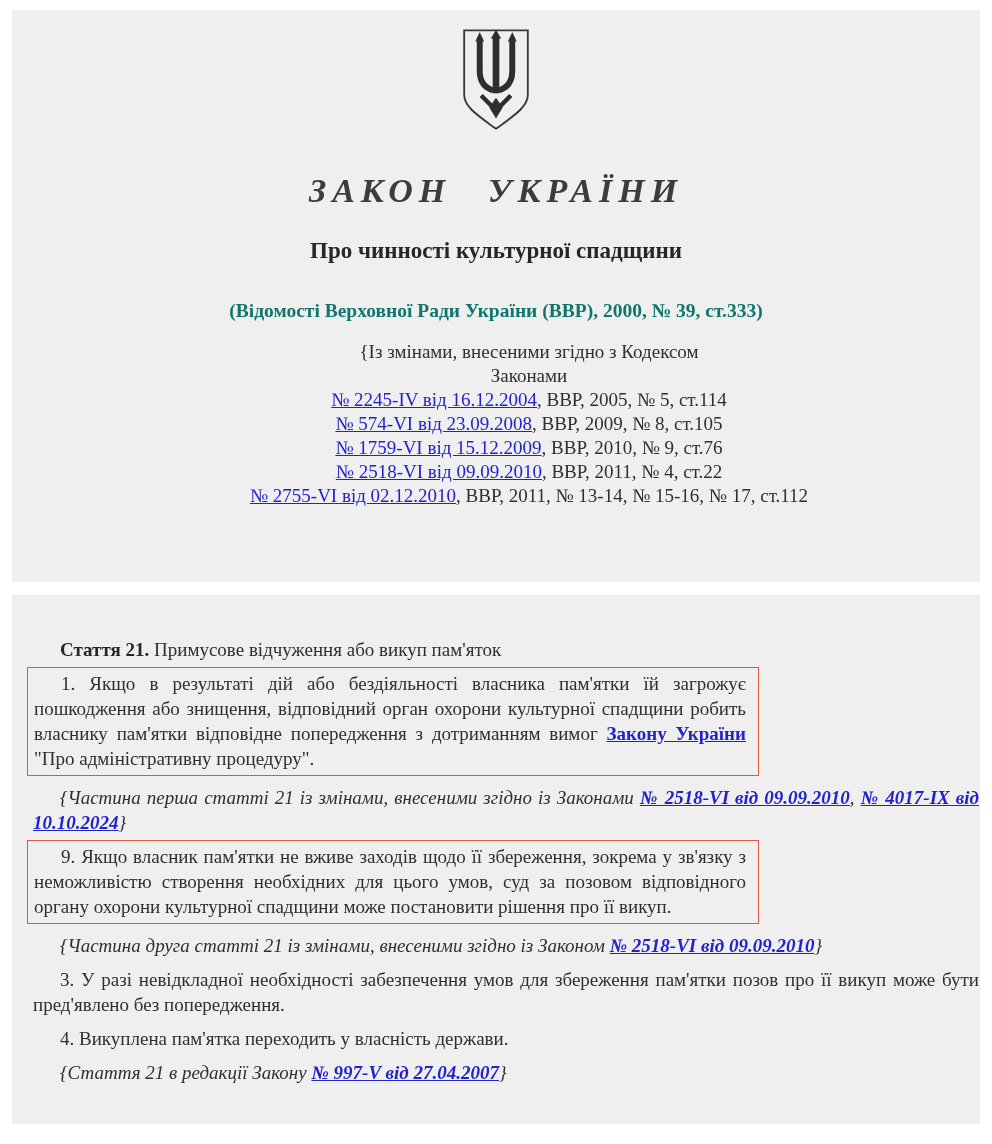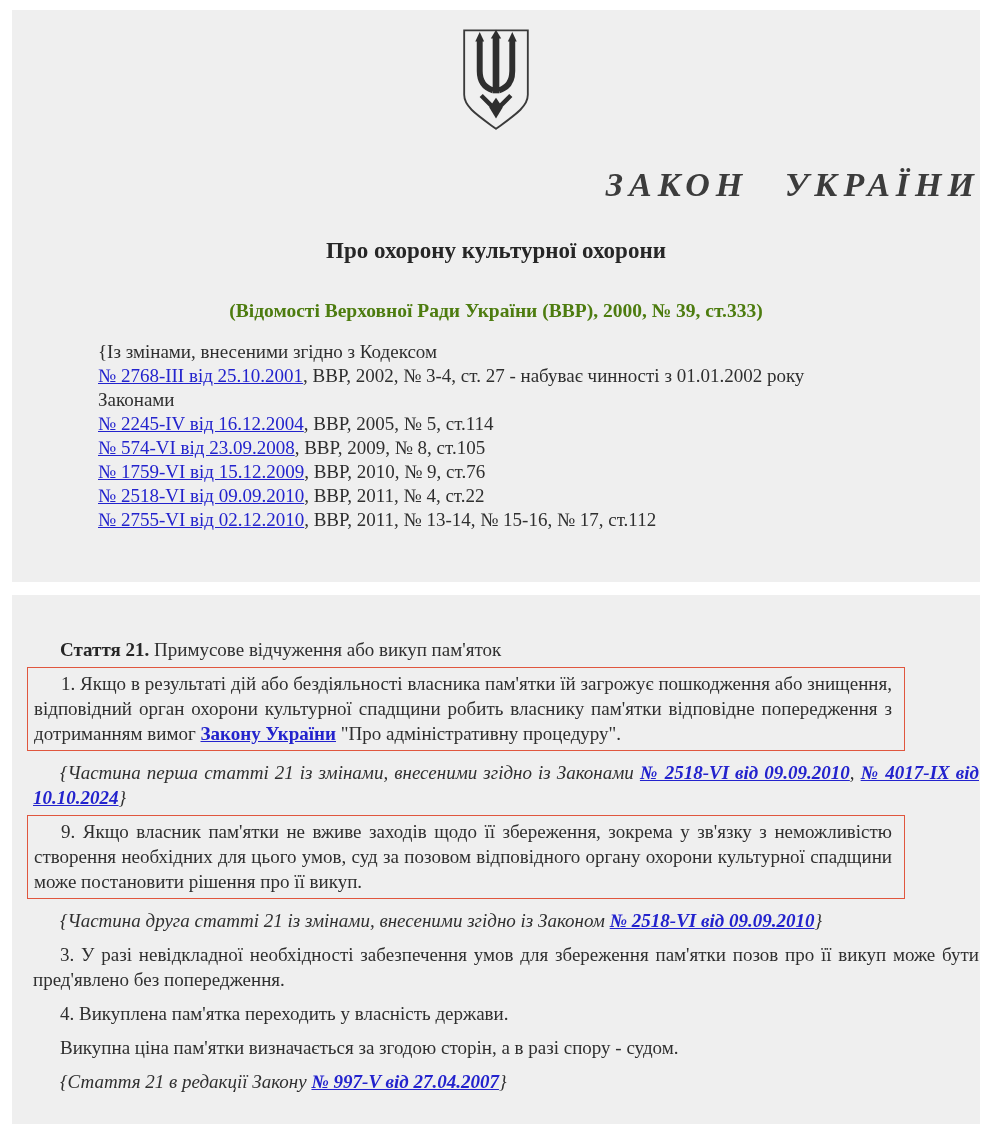--- a/index.html
+++ b/index.html
@@ -15,37 +15,37 @@
     position:absolute; left:12px; width:968px;
     background:#efefef; overflow:hidden;
   }
   #panel-top { top:10px; height:572px; }
   #panel-article { top:595px; height:529px; }
 
   
   .emblem-wrap { position:absolute; top:18px; left:0; right:0; text-align:center; }
   .emblem-wrap svg { width:74px; height:104px; }
   .law-title {
-    position:absolute; top:156px; left:0; right:0;
-    text-align:right; font-style:italic; font-weight:bold;
+    position:absolute; top:162px; left:0; right:0;
+    text-align:center; font-style:italic; font-weight:bold;
     font-size:34px; letter-spacing:6px; word-spacing:22px; color:#3c3c3c;
   }
   .law-subtitle {
     position:absolute; top:228px; left:0; right:0;
     text-align:center; font-weight:bold; font-size:23px; color:#262626;
   }
   .gazette {
     position:absolute; top:290px; left:0; right:0;
-    text-align:center; font-weight:bold; font-size:19.5px; color:#4d7c0f;
+    text-align:center; font-weight:bold; font-size:19.5px; color:#0f766e;
   }
   .amendments {
     position:absolute; top:330px; left:86px; right:20px;
     font-size:19px; line-height:24px;
   }
-  .am-line { white-space:nowrap; }
+  .am-line { white-space:nowrap;text-align:center; }
   a.doc-link { color:#2323cd; text-decoration:underline; cursor:pointer; }
   a.doc-link-bold { color:#2323cd; text-decoration:underline; font-weight:bold; cursor:pointer; }
 
   
   .article-body {
     position:relative;
     padding:8px 1px 0 21px;
     font-size:19px; line-height:25px;
     height:100%;
     box-sizing:border-box;
@@ -53,21 +53,21 @@
   }
   .article-body p {
     margin:9px 0 0 0;
     text-indent:27px;
     text-align:justify;
   }
   .article-body p.first { margin-top:0; }
   .bold-label { font-weight:bold; color:#262626; }
   .hl-box {
     margin:5px 0 0 -6px;
-    width:878px;
+    width:732px;
     box-sizing:border-box;
     border:1.5px solid #e0563e;
     padding:3px 12px 4px 6px;
   }
   .hl-box p { margin:0; }
   .note { font-style:italic; }
   .next-section {
     position:absolute; top:517px; left:0; right:0;
     text-align:center; font-weight:bold; font-size:19px; color:#262626;
     text-indent:0;
@@ -90,26 +90,25 @@
       <g fill="#2e2e2e">
         <polygon points="22,18 34,18 28,5"></polygon>
         <polygon points="66,18 78,18 72,5"></polygon>
         <polygon points="43,14 57,14 50,2"></polygon>
         <polygon points="50,94 59,107 50,122 41,107"></polygon>
       </g>
     </svg>
   </div>
 
   <div class="law-title">ЗАКОН УКРАЇНИ</div>
-  <div class="law-subtitle">Про охорону культурної охорони</div>
+  <div class="law-subtitle">Про чинності культурної спадщини</div>
   <div class="gazette">(Відомості Верховної Ради України (ВВР), 2000, № 39, ст.333)</div>
 
   <div class="amendments">
     <div class="am-line"><span>{Із змінами, внесеними згідно з Кодексом</span></div>
-    <div class="am-line"><a class="doc-link">№ 2768-III від 25.10.2001</a><span>, ВВР, 2002, № 3-4, ст. 27 - набуває чинності з 01.01.2002 року</span></div>
     <div class="am-line"><span>Законами</span></div>
     <div class="am-line"><a class="doc-link">№ 2245-IV від 16.12.2004</a><span>, ВВР, 2005, № 5, ст.114</span></div>
     <div class="am-line"><a class="doc-link">№ 574-VI від 23.09.2008</a><span>, ВВР, 2009, № 8, ст.105</span></div>
     <div class="am-line"><a class="doc-link">№ 1759-VI від 15.12.2009</a><span>, ВВР, 2010, № 9, ст.76</span></div>
     <div class="am-line"><a class="doc-link">№ 2518-VI від 09.09.2010</a><span>, ВВР, 2011, № 4, ст.22</span></div>
     <div class="am-line"><a class="doc-link">№ 2755-VI від 02.12.2010</a><span>, ВВР, 2011, № 13-14, № 15-16, № 17, ст.112</span></div>
   </div>
 </div>
 
 <div class="panel" id="panel-article">
@@ -124,19 +123,18 @@
     <p class="note"><span>{Частина перша статті 21 із змінами, внесеними згідно із Законами </span><a class="doc-link-bold">№ 2518-VI від 09.09.2010</a><span>, </span><a class="doc-link-bold">№ 4017-IX від 10.10.2024</a><span>}</span></p>
 
     <div class="hl-box">
       <p>9. Якщо власник пам'ятки не вживе заходів щодо її збереження, зокрема у зв'язку з неможливістю створення необхідних для цього умов, суд за позовом відповідного органу охорони культурної спадщини може постановити рішення про її викуп.</p>
     </div>
 
     <p class="note"><span>{Частина друга статті 21 із змінами, внесеними згідно із Законом </span><a class="doc-link-bold">№ 2518-VI від 09.09.2010</a><span>}</span></p>
 
     <p>3. У разі невідкладної необхідності забезпечення умов для збереження пам'ятки позов про її викуп може бути пред'явлено без попередження.</p>
     <p>4. Викуплена пам'ятка переходить у власність держави.</p>
-    <p>Викупна ціна пам'ятки визначається за згодою сторін, а в разі спору - судом.</p>
 
     <p class="note"><span>{Стаття 21 в редакції Закону </span><a class="doc-link-bold">№ 997-V від 27.04.2007</a><span>}</span></p>
 
     <div class="next-section">Розділ V</div>
   </div>
 </div>
 
 </body></html>

